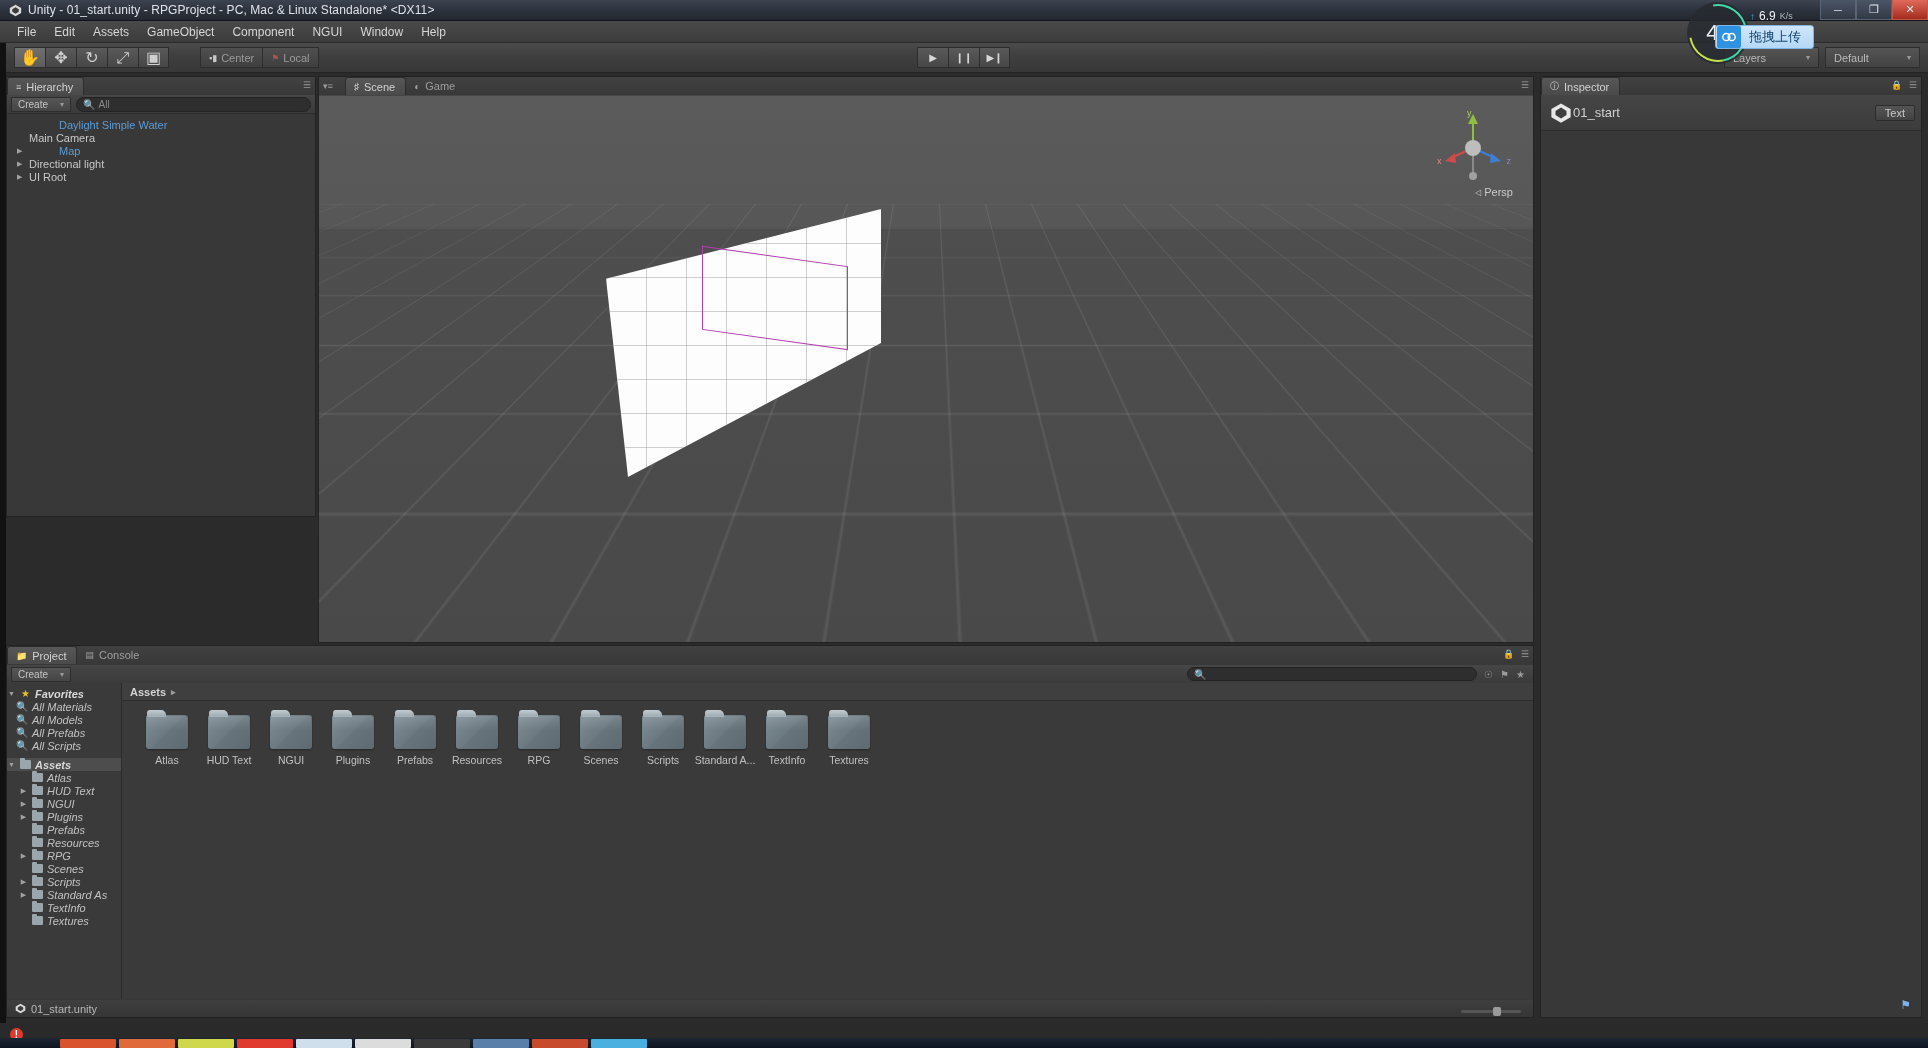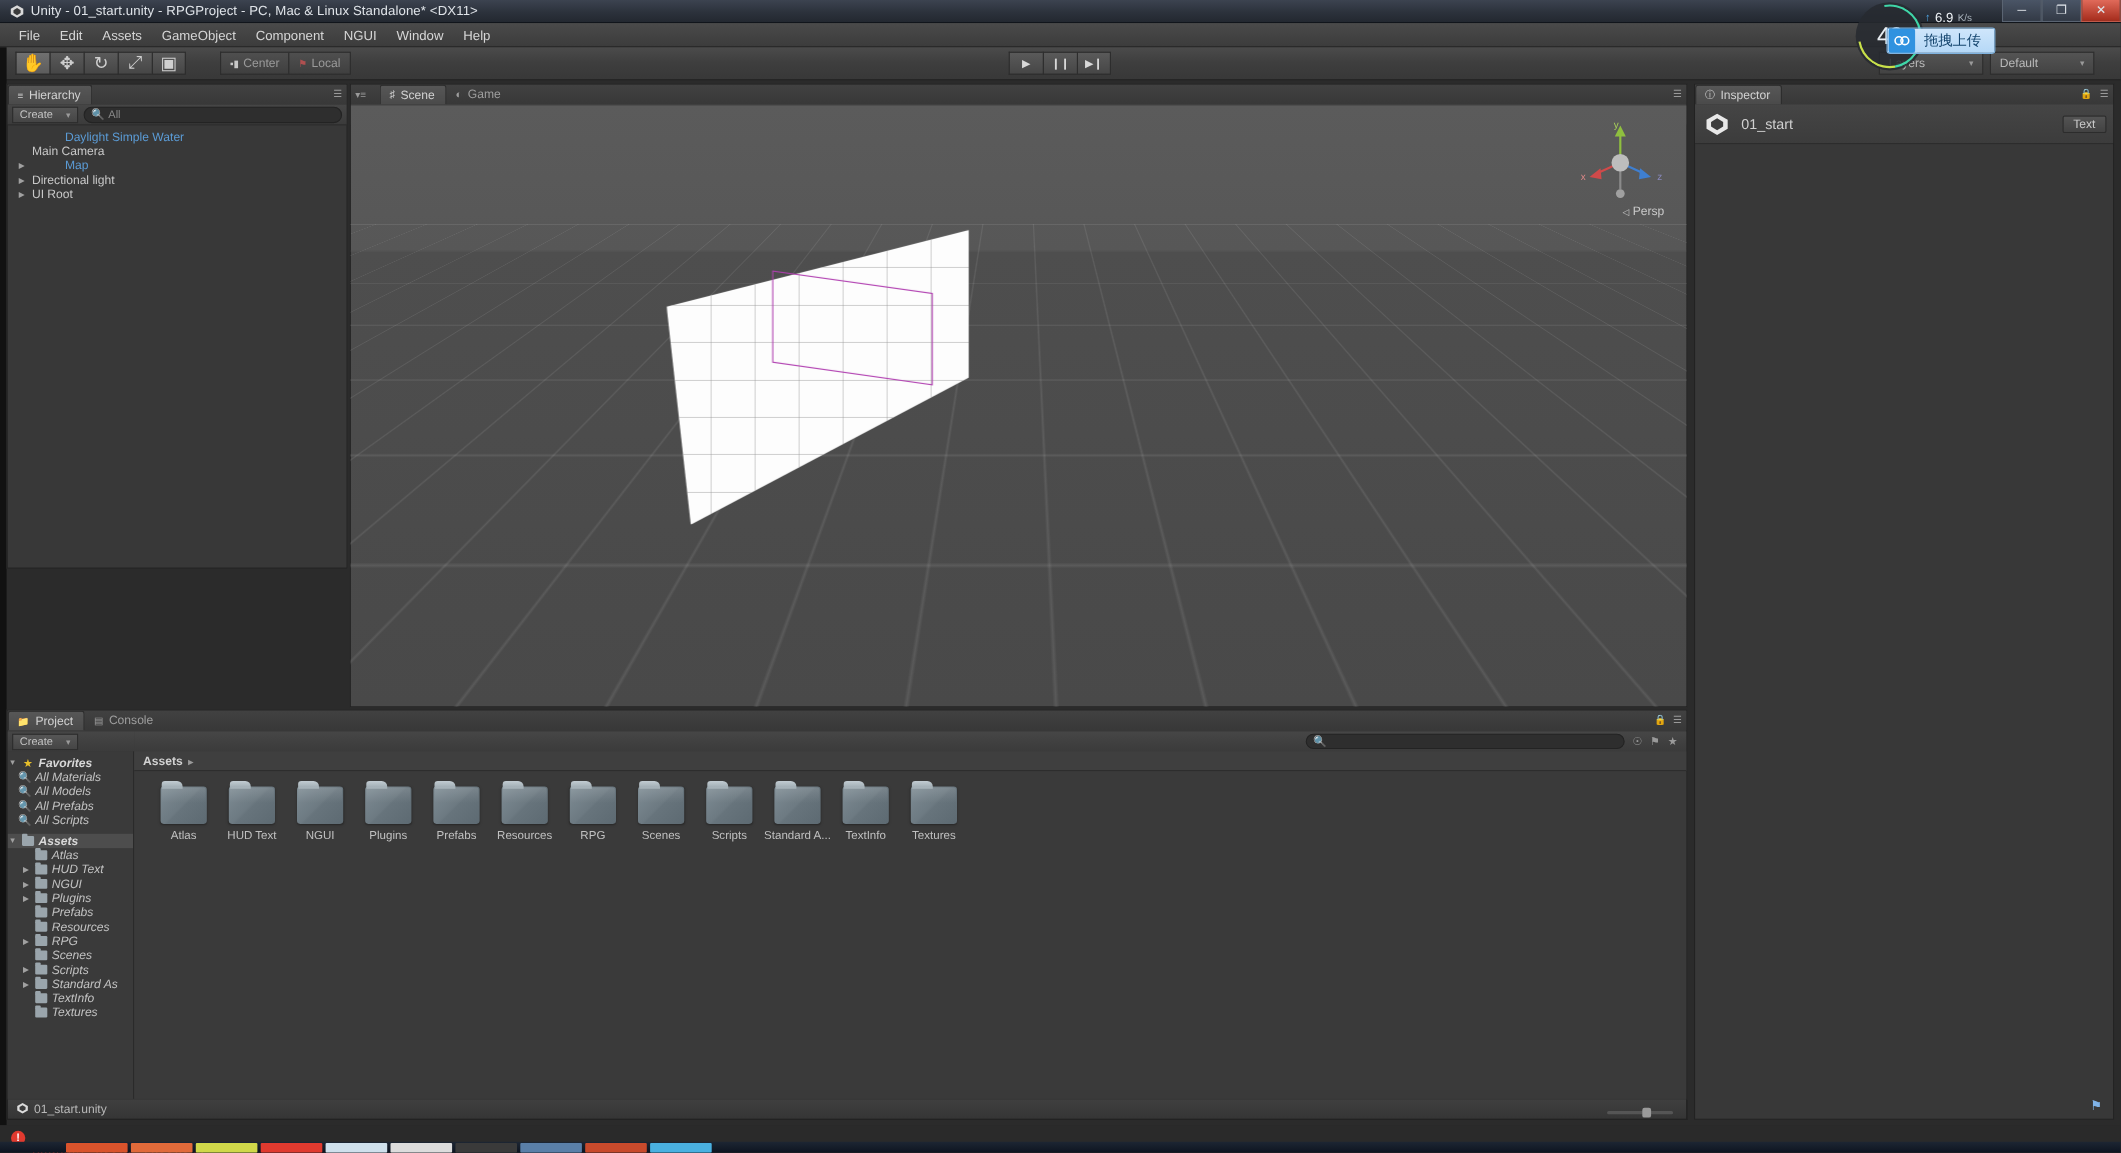--- a/index.html
+++ b/index.html
@@ -70,21 +70,21 @@
   .pivot-btn:last-child { border-right: 1px solid #2d2d2d; }
   .play-group { position: absolute; top: 4px; left: 917px; display: flex; }
   .play-btn {
     width: 31px; height: 21px;
     background: linear-gradient(to bottom, #5a5a5a, #464646);
     border: 1px solid #2d2d2d; border-right: none;
     display: flex; align-items: center; justify-content: center;
     color: #d8d8d8; font-size: 10px;
   }
   .play-btn:last-child { border-right: 1px solid #2d2d2d; }
-  .right-drops { position: absolute; top: 4px; right: 24px; display: flex; gap: 6px; align-items: flex-end; }
+  .right-drops { position: absolute; top: 4px; right: 8px; display: flex; gap: 6px; align-items: flex-end; }
   .drop {
     height: 21px; min-width: 95px; padding: 0 8px;
     background: linear-gradient(to bottom, #545454, #434343);
     border: 1px solid #2d2d2d;
     display: flex; align-items: center; justify-content: space-between;
     color: #b9b9b9; font-size: 11px;
   }
   .caret { font-size: 8px; color: #9a9a9a; margin-left: 8px; }
 
   
@@ -189,21 +189,21 @@
     border: 1.5px solid #b13fb1;
     transform: skewY(8deg) ;
   }
   .gizmo-widget { position: absolute; right: 28px; top: 12px; width: 64px; height: 80px; }
   .persp-label { position: absolute; right: 20px; top: 90px; color: #c9c9c9; font-size: 11px; display: flex; align-items: center; gap: 3px; }
 
   
   #inspector { left: 1540px; top: 76px; width: 382px; height: 942px; }
   .insp-head {
     height: 36px; background: linear-gradient(to bottom, #454545, #3c3c3c);
-    display: flex; align-items: center; padding: 0 8px; gap: 10px;
+    display: flex; align-items: center; padding: 0 8px; 
     border-bottom: 1px solid #2c2c2c; position: relative;
   }
   .unity-logo-sm {
     width: 24px; height: 24px; display: flex; align-items: center; justify-content: center;
   }
   .insp-title { color: #d0d0d0; font-size: 13px; }
   .gear { position: absolute; right: 10px; top: 10px; color: #aaa; font-size: 11px; }
   .open-btn {
     position: absolute; right: 6px; top: 28px;
     height: 16px; padding: 0 9px;

